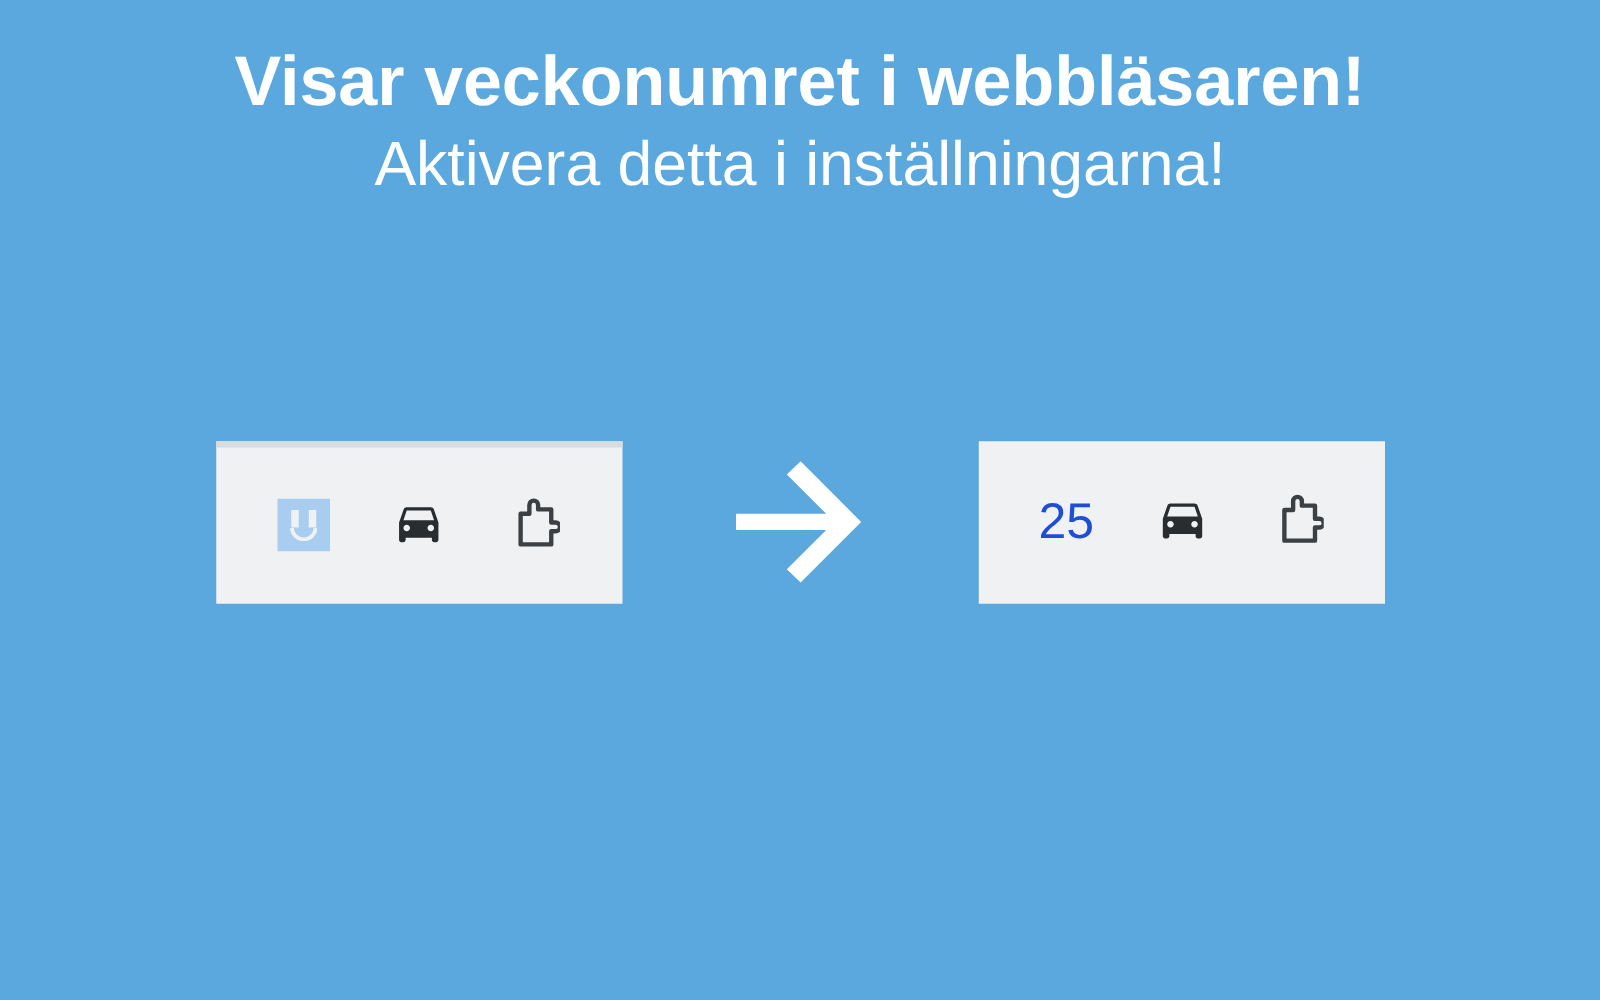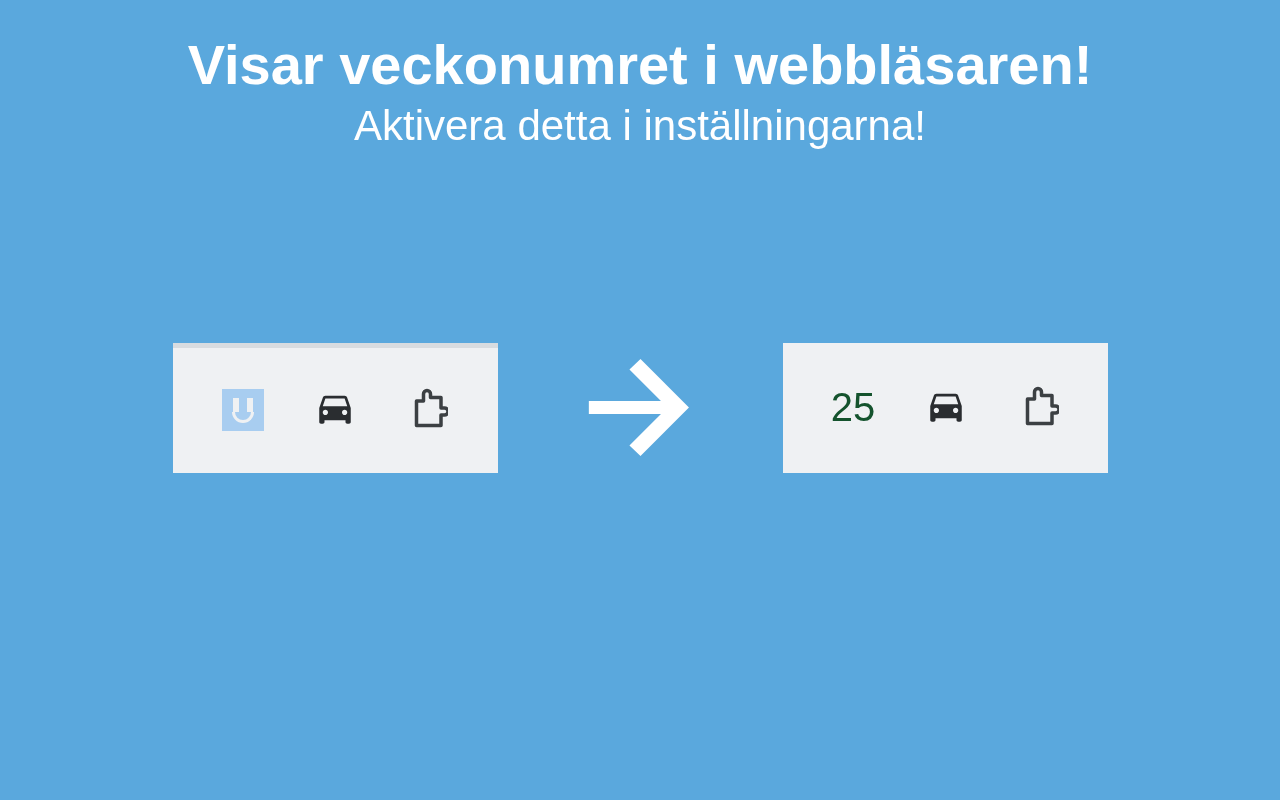--- a/index.html
+++ b/index.html
@@ -24,21 +24,21 @@
     }
     .heading {
       color: #fff;
       font-size: 56px;
       font-weight: 800;
       text-align: center;
       margin-bottom: 5px;
     }
     .subheading {
       color: #fff;
-      font-size: 42px;
+      font-size: 50px;
       font-weight: 400;
       text-align: left;
       margin-bottom: 180px;
     }
     .comparison {
       display: flex;
       align-items: center;
       justify-content: center;
       gap: 65px;
     }
@@ -96,21 +96,21 @@
     .puzzle-icon svg {
       width: 42px;
       height: 42px;
       fill: none;
       stroke: #3c4043;
       stroke-width: 2;
     }
     .week-number {
       font-size: 40px;
       font-weight: 500;
-      color: #14532d;
+      color: #1d4ed8;
     }
     .arrow {
       display: flex;
       align-items: center;
     }
     .arrow svg {
       width: 155px;
       height: 155px;
       fill: #fff;
     }

